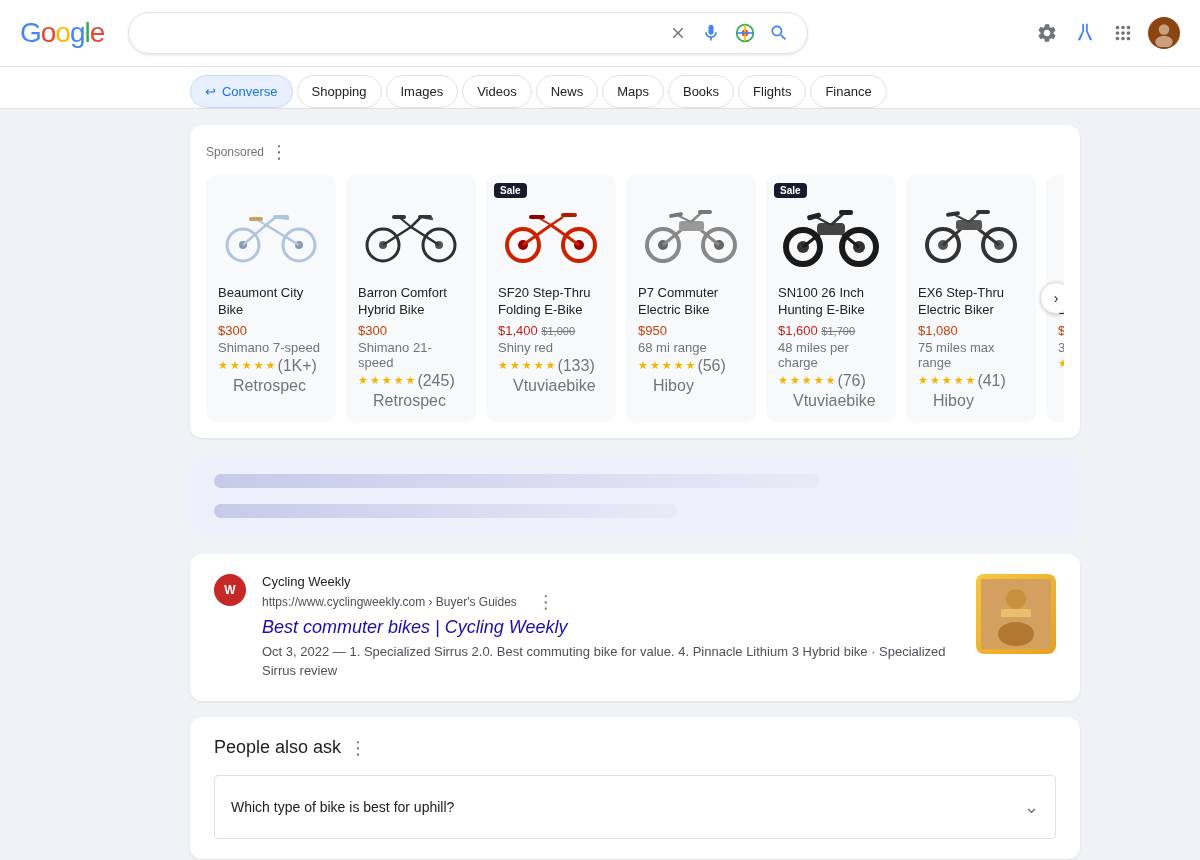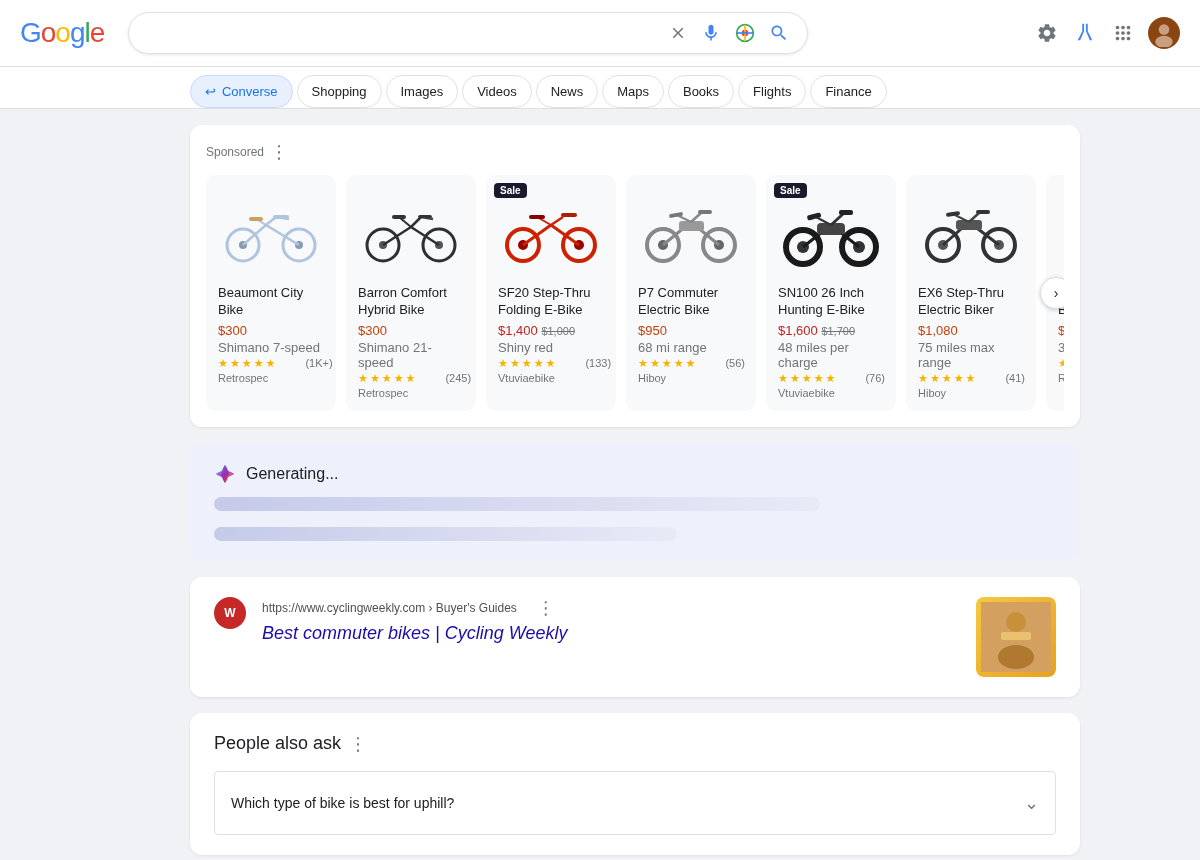--- a/index.html
+++ b/index.html
@@ -235,27 +235,27 @@
       gap: 2px;
       font-size: 11px;
       margin-bottom: 2px;
     }
 
     .star-filled { color: #f4b400; }
     .star-half { color: #f4b400; }
 
     .review-count {
       color: #70757a;
-      font-size: 11px;
-      margin-left: 28px;
+      font-size: 16px;
     }
 
     .product-brand {
-      font-size: 11px;
+      font-size: 16px;
       color: #70757a;
+      margin-left: 15px;
     }
 
     .carousel-next {
       position: absolute;
       right: -8px;
       top: 50%;
       transform: translateY(-50%);
       width: 32px;
       height: 32px;
       background: #fff;
@@ -755,49 +755,35 @@
 
           </div>
           <div class="product-brand">Retrospec</div>
         </div>
 
         <button class="carousel-next">›</button>
       </div>
     </div>
 
     <div class="generating-section">
-      <div class="generating-header">
-        <div class="gemini-icon">
-          <svg width="22" height="22" viewBox="0 0 24 24">
-            <defs>
-              <linearGradient id="gem-grad" x1="0%" y1="0%" x2="100%" y2="100%">
-                <stop offset="0%" style="stop-color:#4285F4"></stop>
-                <stop offset="50%" style="stop-color:#9c27b0"></stop>
-                <stop offset="100%" style="stop-color:#EA4335"></stop>
-              </linearGradient>
-            </defs>
-            <path d="M12 2C12 2 8 8 8 12C8 16 12 22 12 22C12 22 16 16 16 12C16 8 12 2 12 2Z" fill="url(#gem-grad)"></path>
-            <path d="M2 12C2 12 8 8 12 8C16 8 22 12 22 12C22 12 16 16 12 16C8 16 2 12 2 12Z" fill="url(#gem-grad)" opacity="0.8"></path>
-          </svg>
-        </div>
-        <span class="generating-text">Generating...</span>
-      </div>
       <div class="skeleton-line" style="width: 72%; height: 14px;"></div>
       <div class="skeleton-line" style="width: 55%; height: 14px; margin-top: 4px;"></div>
     </div>
 
     <div class="results-section">
       <div class="result-item">
         <div class="result-favicon" style="background: #c62828; font-size: 12px; font-weight: 900;">W</div>
         <div class="result-content">
+          <div class="result-source">Cycling Weekly</div>
           <div class="result-url">
             <span>https://www.cyclingweekly.com › Buyer's Guides</span>
             <span class="dots-menu">⋮</span>
           </div>
           <a class="result-title" href="#">Best commuter bikes | Cycling Weekly</a>
+          <div class="result-snippet">Oct 3, 2022 — 1. Specialized Sirrus 2.0. Best commuting bike for value. 4. Pinnacle Lithium 3 Hybrid bike · Specialized Sirrus review</div>
         </div>
         <div class="result-thumbnail">
           <svg width="70" height="70" viewBox="0 0 70 70">
             <rect width="70" height="70" fill="#d4a060"></rect>
             <circle cx="35" cy="20" r="10" fill="#c8903a"></circle>
             <ellipse cx="35" cy="55" rx="18" ry="12" fill="#b07830"></ellipse>
             <rect x="20" y="30" width="30" height="8" rx="2" fill="#e8c070"></rect>
           </svg>
         </div>
       </div>

